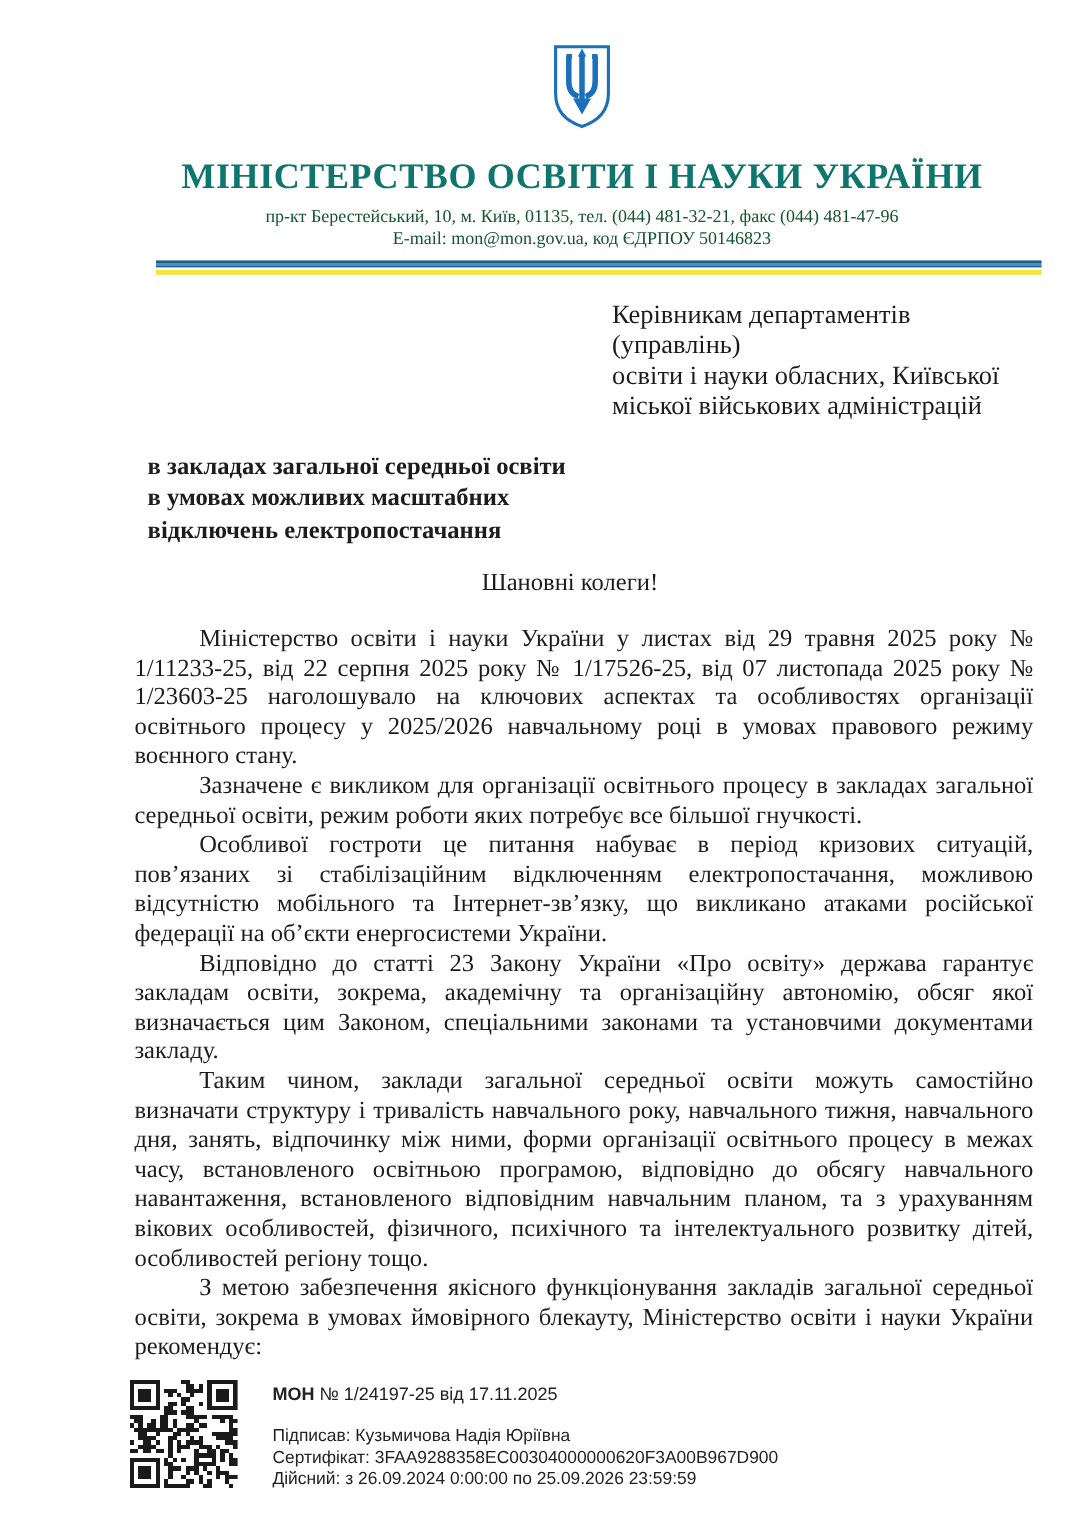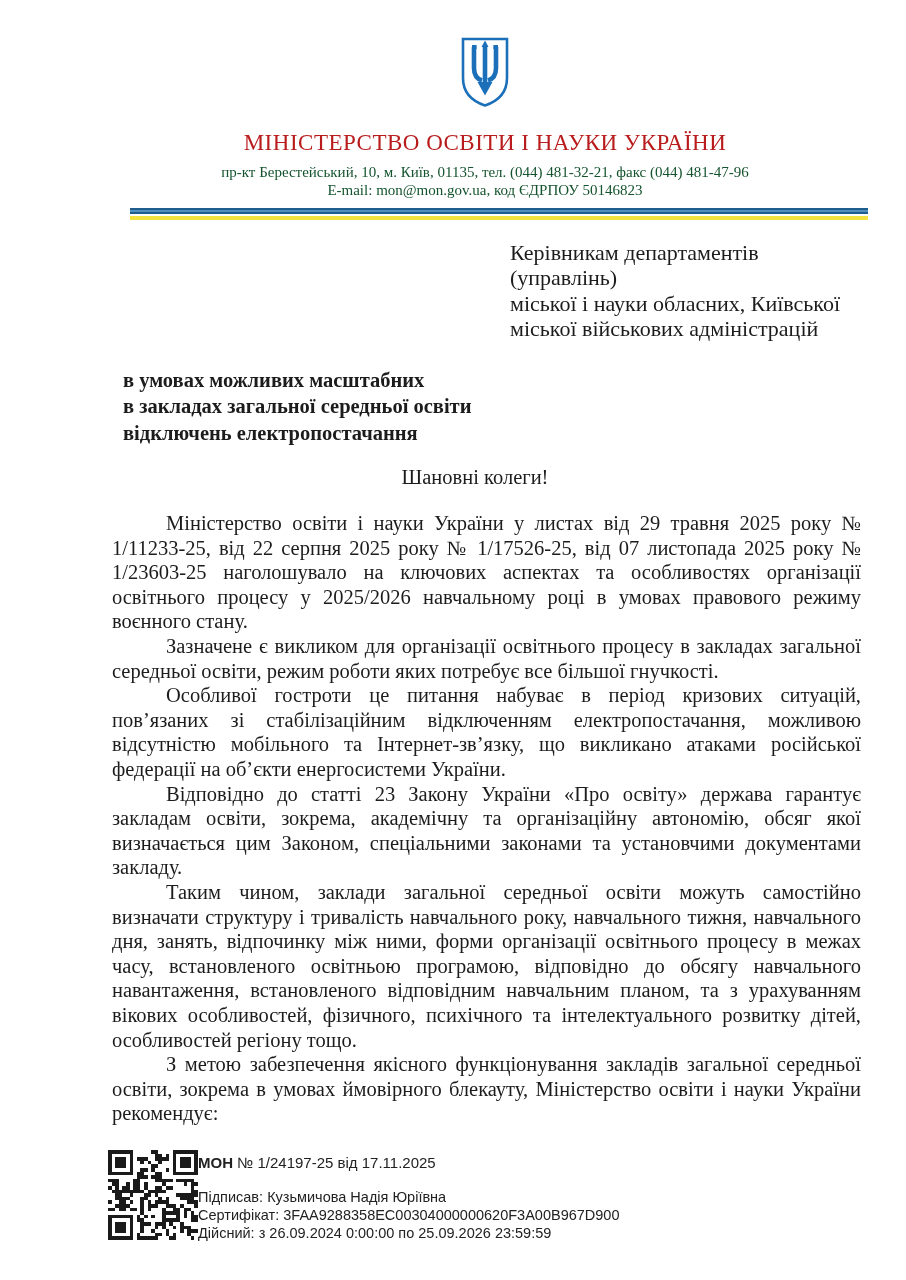--- a/index.html
+++ b/index.html
@@ -11,22 +11,22 @@
     font-family:"Liberation Serif","DejaVu Serif",serif;
     color:#1c1c1c;
     overflow:hidden;
   }
 
   
   .letterhead { padding-top:36px; text-align:center; margin-left:90px; margin-right:26px; }
   .emblem { display:inline-block; line-height:0; }
   .ministry-name {
     margin:18px 0 0 0;
-    font-size:23px; font-weight:normal; letter-spacing:0.5px;
-    color:#b91c1c;
+    font-size:30px; font-weight:bold; letter-spacing:0.5px;
+    color:#0f766e;
   }
   .contact-line { font-size:15px; line-height:18px; color:#14532d; }
   .contact-line.first { margin-top:7px; }
 
   .flag-divider { margin:9px 38px 0 130px; }
   .flag-divider .blue {
     height:6px;
     background:linear-gradient(to bottom,#1f5d8c 0 30%,#4f8fc0 30% 72%,#1f5d8c 72% 100%);
   }
   .flag-divider .gap { height:2px; background:#ffffff; }
@@ -56,21 +56,21 @@
   .letter-body {
     margin:22px 45px 0 112px;
     text-align:justify;
     font-size:20.5px; line-height:24.6px;
   }
   .letter-body p { margin:0; text-indent:54px; }
 
   
   .stamp {
     position:absolute; left:108px; top:1150px;
-    display:flex; align-items:flex-start; 
+    display:flex; align-items:flex-start; gap:29px;
     font-family:"Liberation Sans","DejaVu Sans",sans-serif;
     font-size:14.5px; color:#222222;justify-content:center;
   }
   .qr { width:90px; height:90px; }
   .stamp-text { padding-top:4px; }
   .doc-line { margin-bottom:17px; font-size:15px; }
   .doc-line b { font-weight:bold; }
   .sig-line { line-height:18px; }
 </style>
 </head>
@@ -101,27 +101,27 @@
   </header>
 
   <div class="flag-divider">
     <div class="blue"></div>
     <div class="gap"></div>
     <div class="yellow"></div>
   </div>
 
   <div class="addressee">
     <div>Керівникам департаментів (управлінь)</div>
-    <div>міської і науки обласних, Київської</div>
+    <div>освіти і науки обласних, Київської</div>
     <div>міської військових адміністрацій</div>
   </div>
 
   <div class="subject">
+    <div>в закладах загальної середньої освіти</div>
     <div>в умовах можливих масштабних</div>
-    <div>в закладах загальної середньої освіти</div>
     <div>відключень електропостачання</div>
   </div>
 
   <div class="greeting">Шановні колеги!</div>
 
   <div class="letter-body">
     <p>Міністерство освіти і науки України у листах від 29 травня 2025 року № 1/11233-25, від 22 серпня 2025 року № 1/17526-25, від 07 листопада 2025 року № 1/23603-25 наголошувало на ключових аспектах та особливостях організації освітнього процесу у 2025/2026 навчальному році в умовах правового режиму воєнного стану.</p>
     <p>Зазначене є викликом для організації освітнього процесу в закладах загальної середньої освіти, режим роботи яких потребує все більшої гнучкості.</p>
     <p>Особливої гостроти це питання набуває в період кризових ситуацій, пов’язаних зі стабілізаційним відключенням електропостачання, можливою відсутністю мобільного та Інтернет-зв’язку, що викликано атаками російської федерації на об’єкти енергосистеми України.</p>
     <p>Відповідно до статті 23 Закону України «Про освіту» держава гарантує закладам освіти, зокрема, академічну та організаційну автономію, обсяг якої визначається цим Законом, спеціальними законами та установчими документами закладу.</p>

